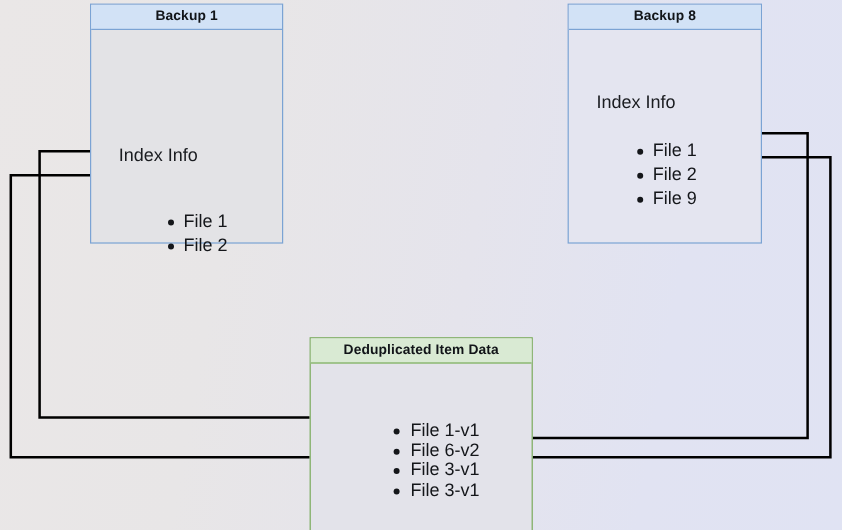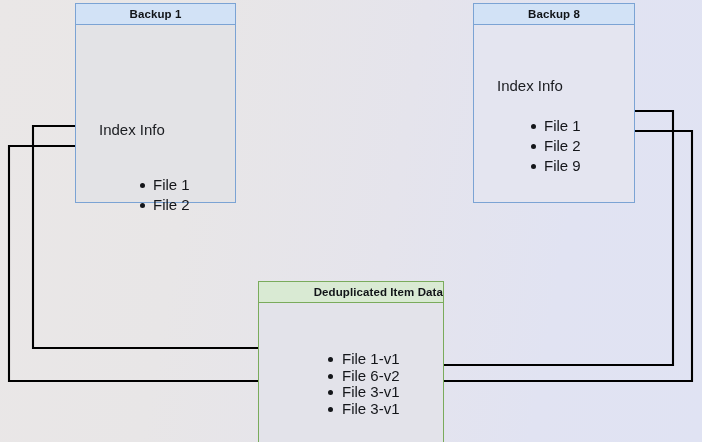--- a/index.html
+++ b/index.html
@@ -60,21 +60,20 @@
     letter-spacing: 0.1px;
     flex: 0 0 auto;
   }
   .node-box.blue > .box-header {
     background: #d2e2f6;
     border-bottom: 1.5px solid #7ba3d4;
   }
   .node-box.green > .box-header {
     background: #d9ead3;
     border-bottom: 1.5px solid #7aab5c;
-    text-align: right;
   }
 
   .box-body {
     position: relative;
     flex: 1 1 auto;
   }
 
   
   .section-label {
     position: absolute;

